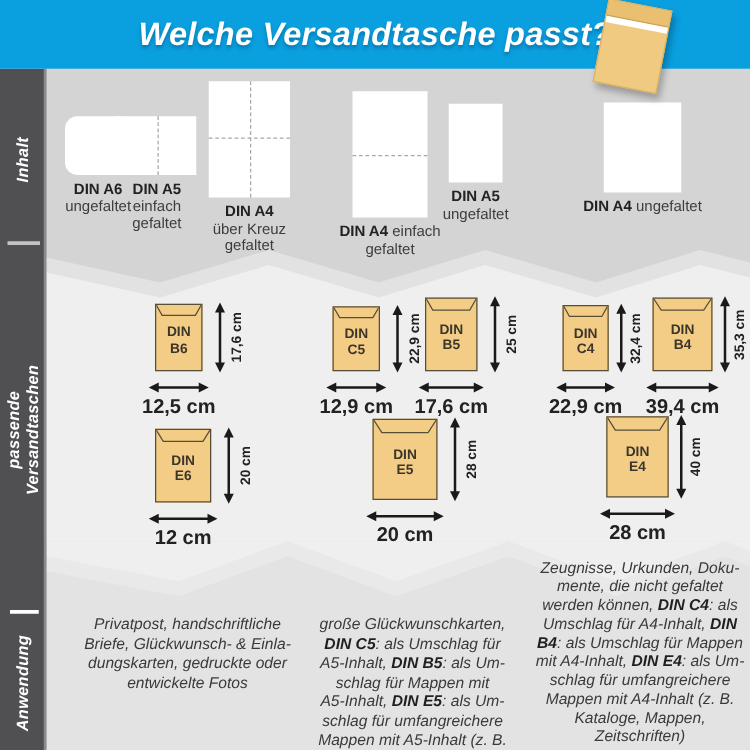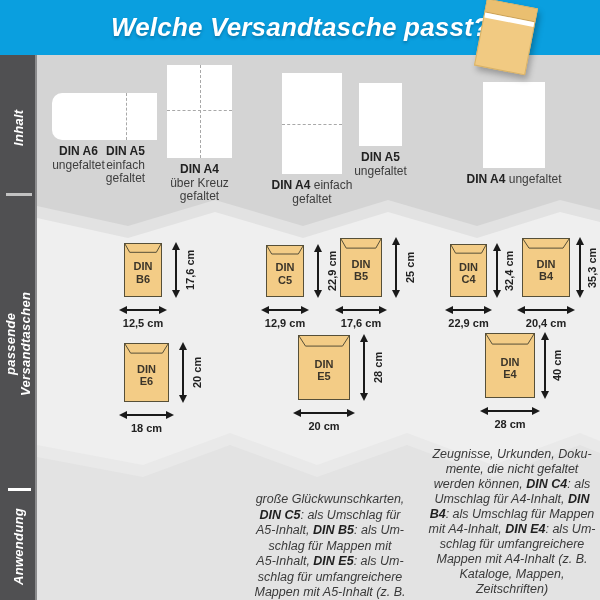--- a/index.html
+++ b/index.html
@@ -60,21 +60,21 @@
                   border:4.5px solid transparent;border-bottom:none;border-top:8px solid #1a1a1a;}
   .arrow-h{position:absolute;height:2px;background:#1a1a1a;left:2px;right:2px;top:calc(100% + 12px);}
   .arrow-h::before{content:"";position:absolute;left:-7px;top:-3.5px;
                    border:4.5px solid transparent;border-left:none;border-right:8px solid #1a1a1a;}
   .arrow-h::after{content:"";position:absolute;right:-7px;top:-3.5px;
                   border:4.5px solid transparent;border-right:none;border-left:8px solid #1a1a1a;}
   .dim-v{position:absolute;top:0;height:100%;right:-34px;writing-mode:vertical-rl;
          transform:rotate(180deg);text-align:center;font-weight:bold;font-size:11px;color:#222;
          white-space:nowrap;}
   .dim-h{position:absolute;left:50%;transform:translateX(-50%);top:calc(100% + 20px);
-         font-weight:bold;font-size:11px;color:#222;white-space:nowrap;}
+         font-weight:bold;font-size:16px;color:#222;white-space:nowrap;}
   .env.tight .arrow-v{right:-11px;}
   .env.tight .dim-v{right:-28px;}
 
   
   .app-text{position:absolute;text-align:center;font-style:italic;font-size:12.5px;
             line-height:15.5px;color:#3a3a3a;}
   .app-text b{color:#1f1f1f;}
   .app-text.c3{line-height:15px;}
 </style>
 </head>
@@ -122,21 +122,21 @@
     </div>
     <div class="paper fold-cross" style="left:130px;top:10px;width:65px;height:93px;">
       <div class="paper-label"><b>DIN A4</b><span><br>über Kreuz<br>gefaltet</span></div>
     </div>
     <div class="paper fold-h" style="left:245px;top:18px;width:60px;height:101px;">
       <div class="paper-label"><b>DIN A4</b><span> einfach<br>gefaltet</span></div>
     </div>
     <div class="paper" style="left:322px;top:28px;width:43px;height:63px;">
       <div class="paper-label"><b>DIN A5</b><span><br>ungefaltet</span></div>
     </div>
-    <div class="paper" style="left:446px;top:27px;width:62px;height:86px;">
+    <div class="paper" style="left:446px;top:27px;width:62px;height:72px;">
       <div class="paper-label"><b>DIN A4</b><span> ungefaltet</span></div>
     </div>
 
     <div class="env" style="left:87px;top:188px;width:38px;height:54px;">
       <div class="env-body">
         <svg class="env-flap" viewBox="0 0 100 100" preserveAspectRatio="none">
           <polyline points="0,0 13,16 87,16 100,0" fill="none" stroke="#564f38" stroke-width="1" vector-effect="non-scaling-stroke"></polyline>
         </svg>
         <div class="env-name">DIN
 B6</div>
@@ -193,35 +193,35 @@
       <div class="env-body">
         <svg class="env-flap" viewBox="0 0 100 100" preserveAspectRatio="none">
           <polyline points="0,0 13,16 87,16 100,0" fill="none" stroke="#564f38" stroke-width="1" vector-effect="non-scaling-stroke"></polyline>
         </svg>
         <div class="env-name">DIN
 B4</div>
       </div>
       <div class="arrow-v"></div>
       <div class="dim-v">35,3 cm</div>
       <div class="arrow-h"></div>
-      <div class="dim-h">20,4 cm</div>
+      <div class="dim-h">39,4 cm</div>
     </div>
 
     <div class="env" style="left:87px;top:288px;width:45px;height:59px;">
       <div class="env-body">
         <svg class="env-flap" viewBox="0 0 100 100" preserveAspectRatio="none">
           <polyline points="0,0 13,16 87,16 100,0" fill="none" stroke="#564f38" stroke-width="1" vector-effect="non-scaling-stroke"></polyline>
         </svg>
         <div class="env-name">DIN
 E6</div>
       </div>
       <div class="arrow-v"></div>
       <div class="dim-v">20 cm</div>
       <div class="arrow-h"></div>
-      <div class="dim-h">18 cm</div>
+      <div class="dim-h">12 cm</div>
     </div>
 
     <div class="env" style="left:261px;top:280px;width:52px;height:65px;">
       <div class="env-body">
         <svg class="env-flap" viewBox="0 0 100 100" preserveAspectRatio="none">
           <polyline points="0,0 13,16 87,16 100,0" fill="none" stroke="#564f38" stroke-width="1" vector-effect="non-scaling-stroke"></polyline>
         </svg>
         <div class="env-name">DIN
 E5</div>
       </div>
@@ -238,17 +238,18 @@
         </svg>
         <div class="env-name">DIN
 E4</div>
       </div>
       <div class="arrow-v"></div>
       <div class="dim-v">40 cm</div>
       <div class="arrow-h"></div>
       <div class="dim-h">28 cm</div>
     </div>
 
+    <div class="app-text" style="left:18px;top:437px;width:190px;"><span>Privatpost, handschriftliche<br>Briefe, Glückwunsch- &amp; Einla-<br>dungskarten, gedruckte oder<br>entwickelte Fotos</span></div>
     <div class="app-text" style="left:203px;top:397px;width:180px;margin-top:40px;"><span>große Glückwunschkarten,<br></span><b>DIN C5</b><span>: als Umschlag für<br>A5-Inhalt, </span><b>DIN B5</b><span>: als Um-<br>schlag für Mappen mit<br>A5-Inhalt, </span><b>DIN E5</b><span>: als Um-<br>schlag für umfangreichere<br>Mappen mit A5-Inhalt (z. B.<br>Kataloge, Broschüren im<br>A5-Format)</span></div>
     <div class="app-text c3" style="left:383px;top:392px;width:184px;"><span>Zeugnisse, Urkunden, Doku-<br>mente, die nicht gefaltet<br>werden können, </span><b>DIN C4</b><span>: als<br>Umschlag für A4-Inhalt, </span><b>DIN<br>B4</b><span>: als Umschlag für Mappen<br>mit A4-Inhalt, </span><b>DIN E4</b><span>: als Um-<br>schlag für umfangreichere<br>Mappen mit A4-Inhalt (z. B.<br>Kataloge, Mappen,<br>Zeitschriften)</span></div>
 
   </div>
 </div>
 
 </body></html>

